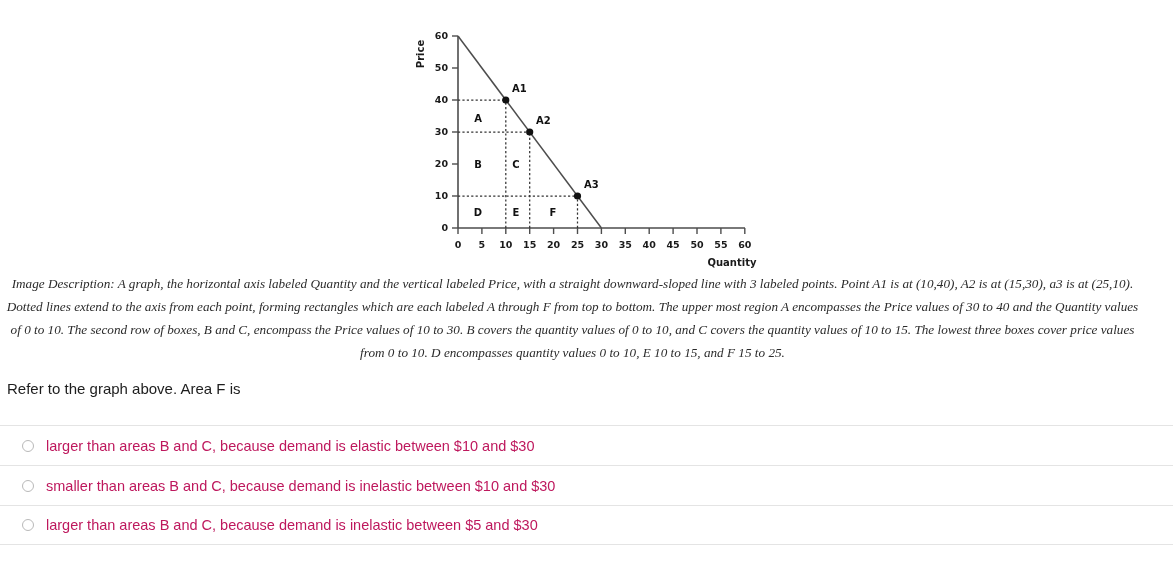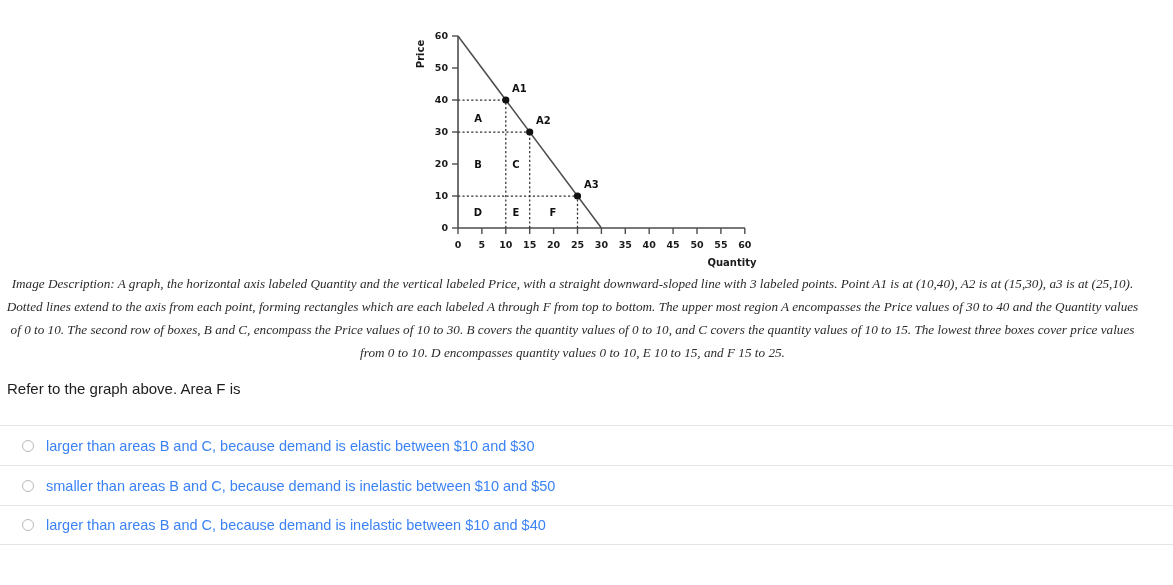--- a/index.html
+++ b/index.html
@@ -110,21 +110,21 @@
     height: 12px;
     min-width: 12px;
     border: 1.2px solid #b9b9b9;
     border-radius: 50%;
     background: #ffffff;
     margin-right: 12px;
   }
   .option-label {
     font-family: "Liberation Sans", sans-serif;
     font-size: 14.5px;
-    color: #3b82f6;
+    color: #be185d;
     white-space: nowrap;
   }
 </style>
 </head>
 <body>
 
 <div class="page">
 
   <div class="figure-wrap">
     <div class="figure-inner">
@@ -237,24 +237,24 @@
 
   <div class="options">
 
     <div class="option-row">
       <span class="radio"></span>
       <span class="option-label">larger than areas B and C, because demand is elastic between $10 and $30</span>
     </div>
 
     <div class="option-row">
       <span class="radio"></span>
-      <span class="option-label">smaller than areas B and C, because demand is inelastic between $10 and $50</span>
+      <span class="option-label">smaller than areas B and C, because demand is inelastic between $10 and $30</span>
     </div>
 
     <div class="option-row">
       <span class="radio"></span>
-      <span class="option-label">larger than areas B and C, because demand is inelastic between $10 and $40</span>
+      <span class="option-label">larger than areas B and C, because demand is inelastic between $5 and $30</span>
     </div>
 
 
   </div>
 
 </div>
 
 </body></html>

